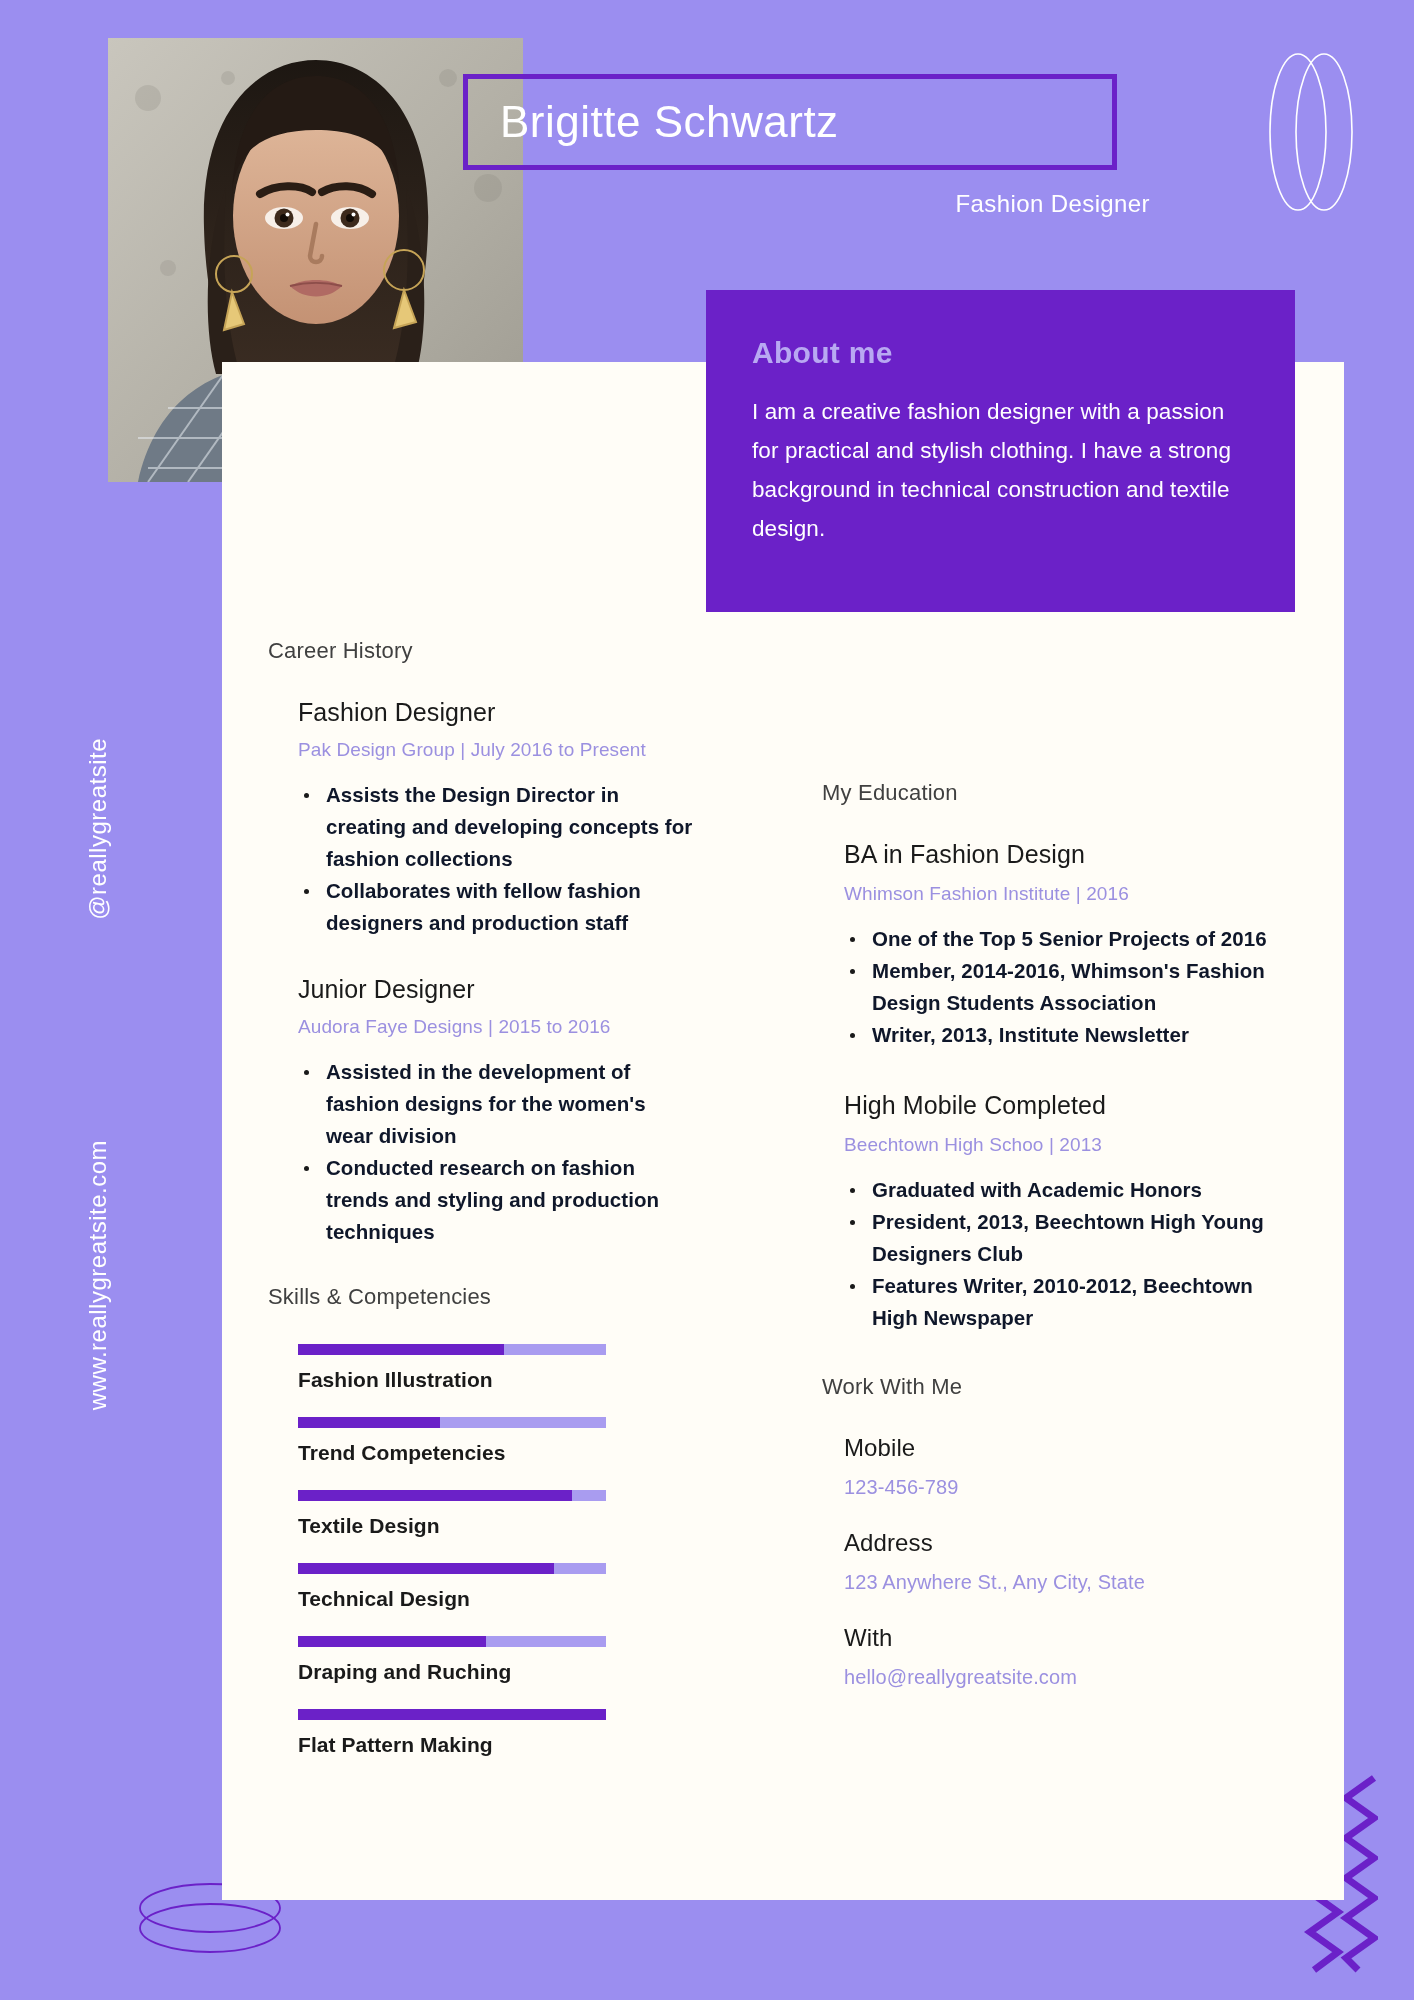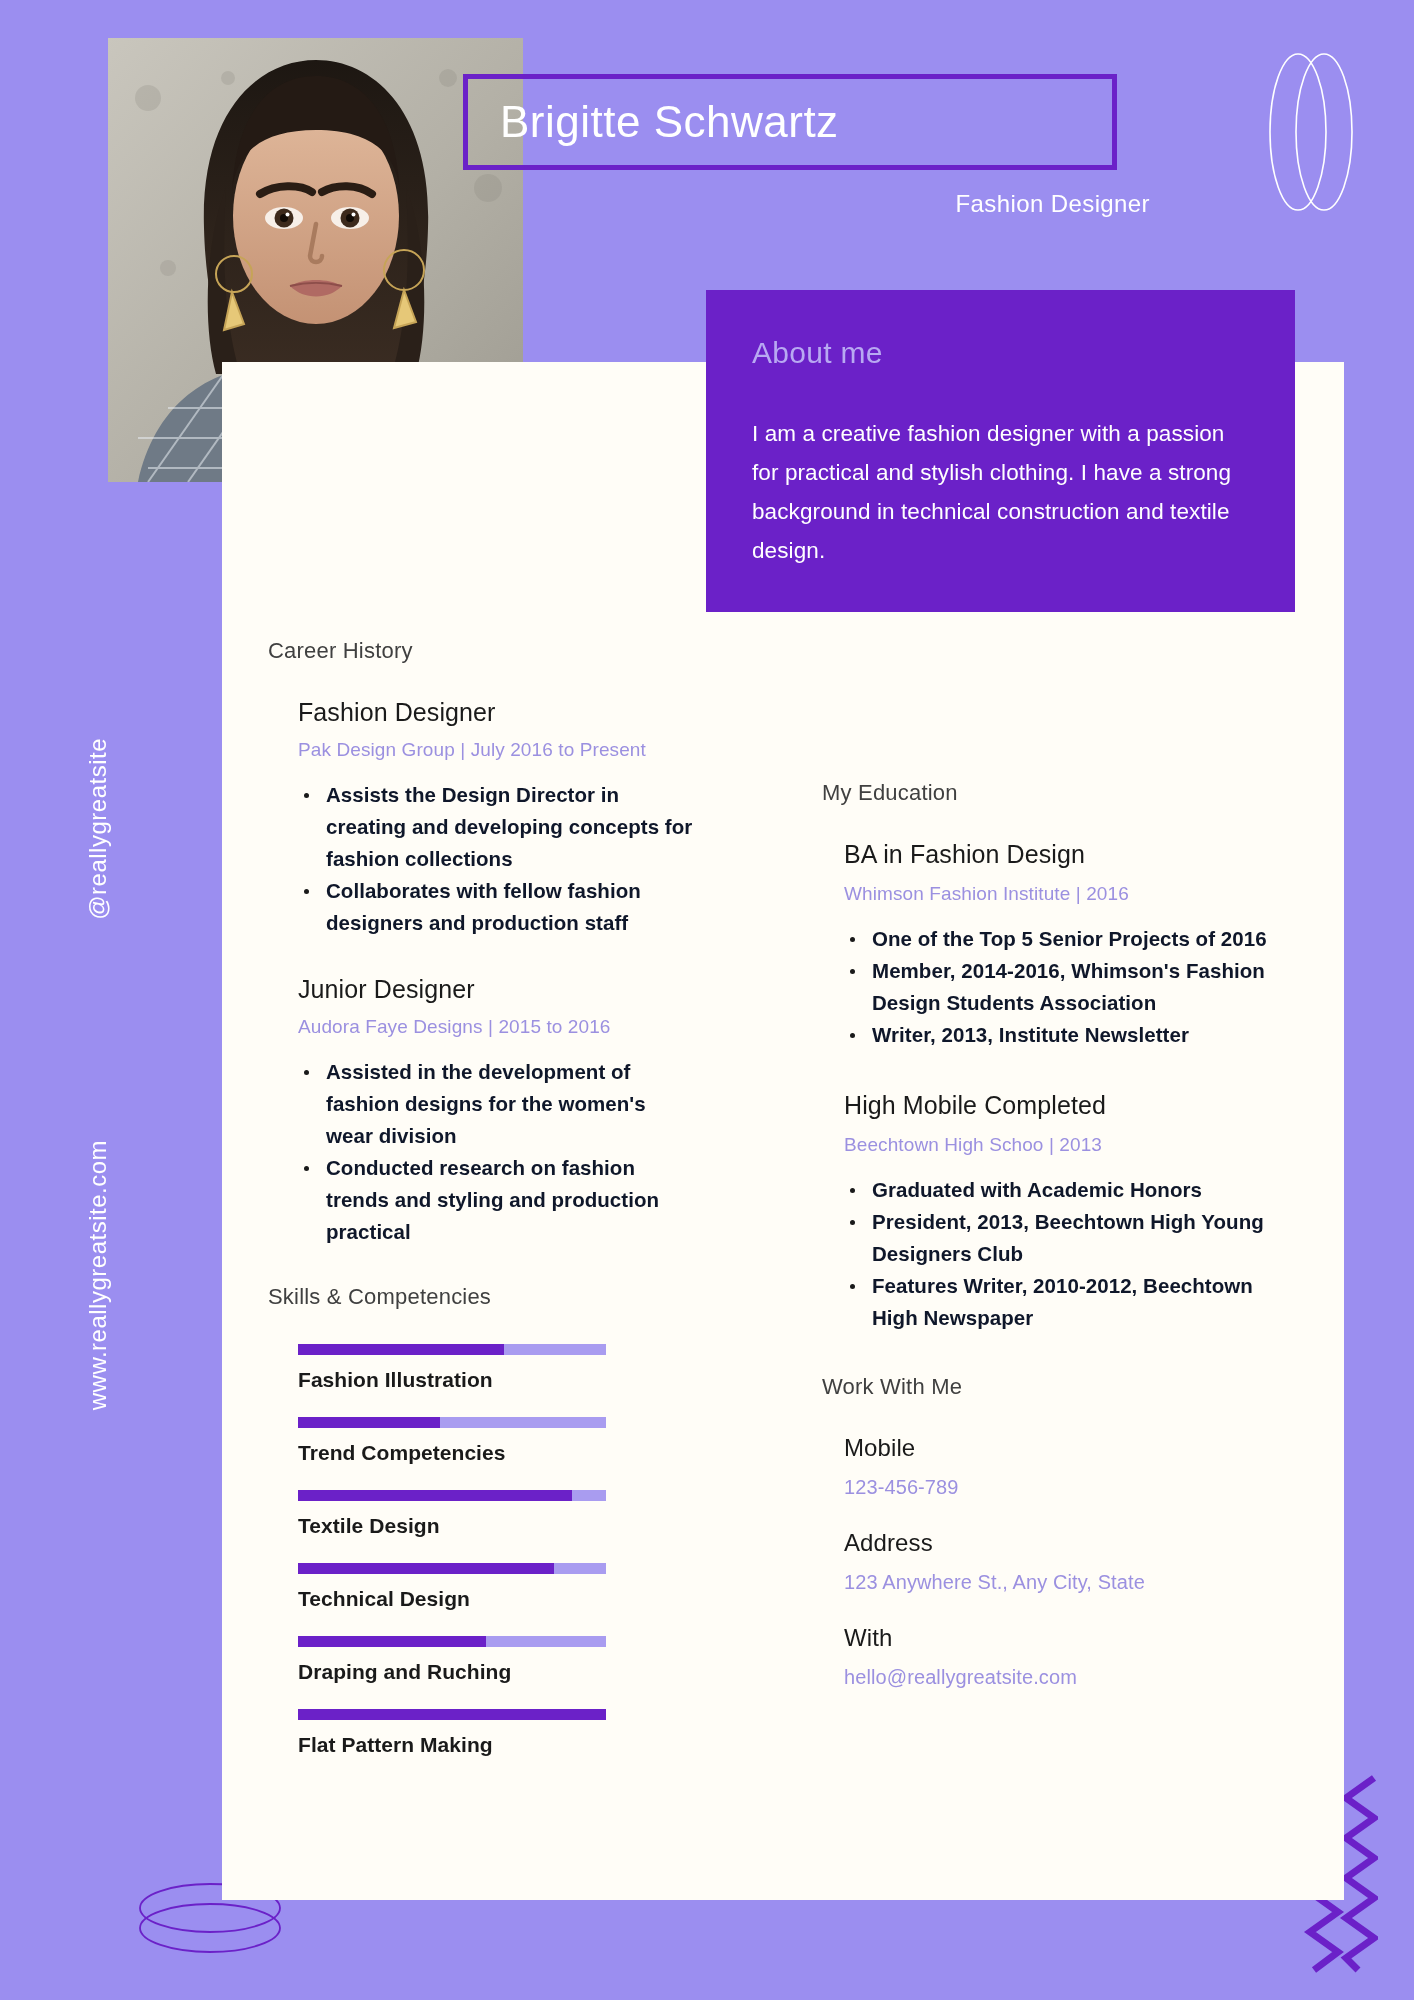--- a/index.html
+++ b/index.html
@@ -73,22 +73,22 @@
   .about {
     position: absolute;
     left: 706px; top: 290px;
     width: 589px; height: 322px;
     background: #6b21c8;
     padding: 46px 42px 0 46px;
   }
   .about h2 {
     color: #b8a9f2;
     font-size: 30px;
-    font-weight: 400;
-    margin-bottom: 44px;
+    font-weight: 700;
+    margin-bottom: 22px;
     letter-spacing: 0.3px;
   }
   .about p {
     color: #ffffff;
     font-size: 22.5px;
     line-height: 39px;
     letter-spacing: 0.1px;
   }
 
   
@@ -312,21 +312,21 @@
         <li>Assists the Design Director in creating and developing concepts for fashion collections</li>
         <li>Collaborates with fellow fashion designers and production staff</li>
       </ul>
     </div>
 
     <div class="cl-entry">
       <div class="job-title">Junior Designer</div>
       <div class="job-meta">Audora Faye Designs | 2015 to 2016</div>
       <ul class="bl">
         <li>Assisted in the development of fashion designs for the women's wear division</li>
-        <li>Conducted research on fashion trends and styling and production practical</li>
+        <li>Conducted research on fashion trends and styling and production techniques</li>
       </ul>
     </div>
 
     <div class="sec-h skills-h">Skills &amp; Competencies</div>
 
     <div class="skill">
       <div class="bar">
           <i style="width: 67%;"></i>
         </div>
       <div class="skill-label">Fashion Illustration</div>

